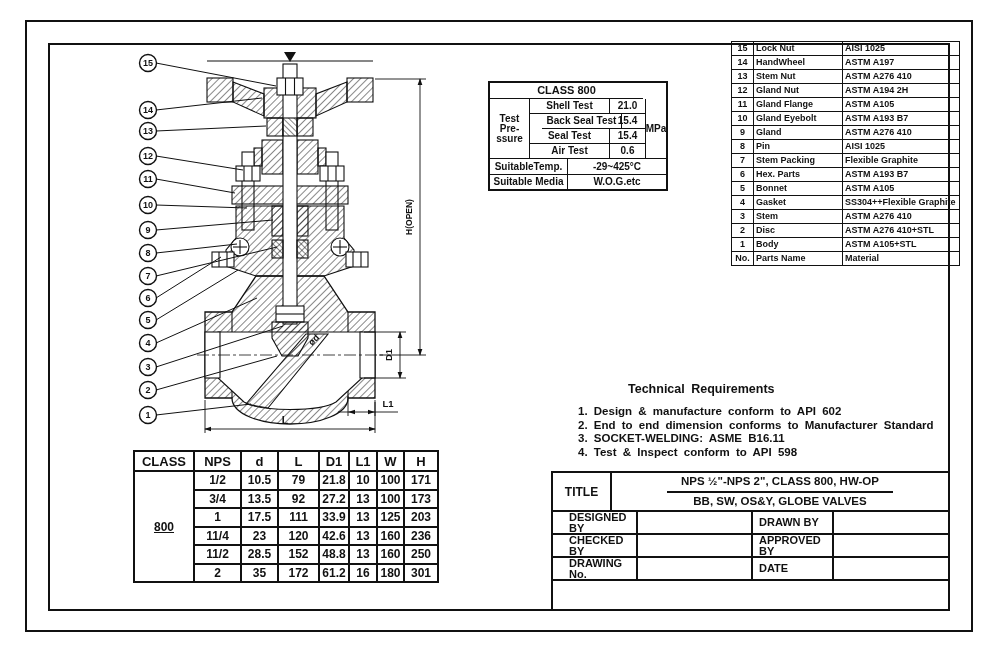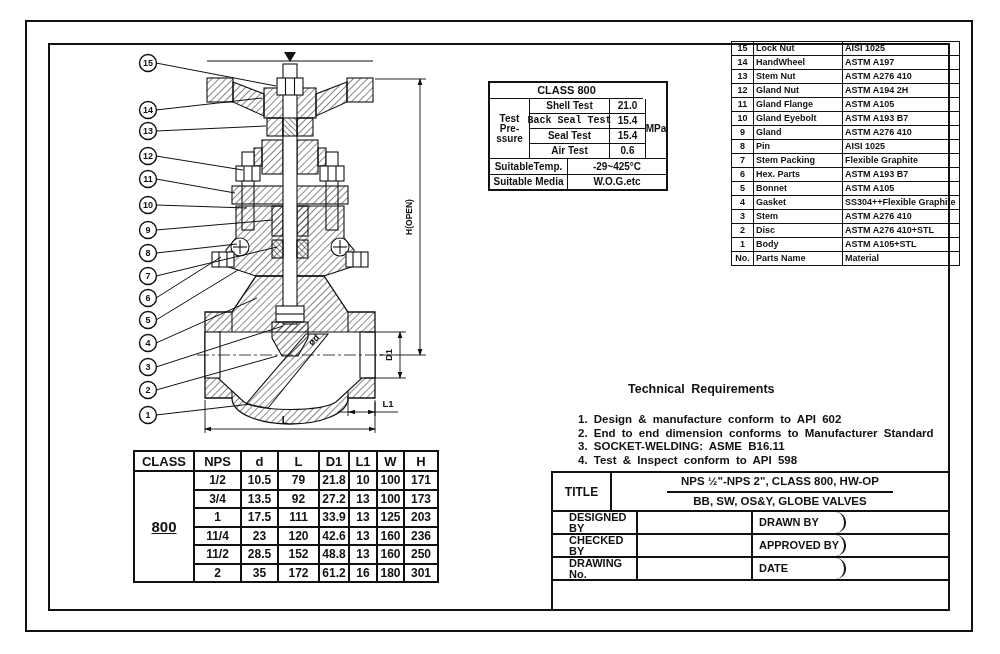--- a/index.html
+++ b/index.html
@@ -21,41 +21,41 @@
   .tt div{position:absolute;box-sizing:border-box;font:700 10px/1 "Liberation Sans",sans-serif;
           display:flex;align-items:center;justify-content:center;white-space:nowrap;}
   .bb{border-bottom:1.5px solid #111;} .br{border-right:1.5px solid #111;}
 
   
   .dims{position:absolute;left:133px;top:450px;border-collapse:collapse;table-layout:fixed;}
   .dims th,.dims td{border:2px solid #111;font:700 12px/1 "Liberation Sans",sans-serif;
                     text-align:center;padding:0;white-space:nowrap;}
   .dims th{height:18px;font-size:13px;margin-top:36px;}
   .dims td{height:16.5px;}
-  .dims td.big{font-size:15px;text-decoration:underline;}
+  .dims td.big{font-size:12px;text-decoration:underline;}
 
   
   .tech{position:absolute;left:578px;top:383px;width:380px;font:700 11.5px/13.8px "Liberation Sans",sans-serif;
         word-spacing:3px;white-space:nowrap;}
-  .tech .t{padding-left:50px;font-size:12.5px;margin-bottom:16px;}
+  .tech .t{padding-left:50px;font-size:12.5px;margin-bottom:8px;}
 
   
   .tb{position:absolute;left:551px;top:471px;width:399px;height:140px;border:2px solid #111;box-sizing:border-box;}
   .tb .row1{display:flex;height:37px;border-bottom:2px solid #111;}
   .tb .tlabel{width:57px;border-right:2px solid #111;display:flex;align-items:center;justify-content:center;
               font:700 12px/1 "Liberation Sans",sans-serif;}
   .tb .tmain{flex:1;display:flex;flex-direction:column;align-items:center;justify-content:center;
              font:700 11.5px/1 "Liberation Sans",sans-serif;}
   .tb .tmain .l1{border-bottom:2px solid #111;padding:0 14px 3px;}
   .tb .tmain .l2{padding-top:3px;}
   .tb .frow{display:flex;height:21px;border-bottom:2px solid #111;font:700 11px/1 "Liberation Sans",sans-serif;}
   .tb .frow div{display:flex;align-items:center;box-sizing:border-box;}
   .tb .fl1{width:85px;border-right:2px solid #111;padding-left:16px;}
   .tb .fv1{width:115px;border-right:2px solid #111;}
-  .tb .fl2{width:93px;border-right:2px solid #111;padding-left:6px;border-radius:10px;}
+  .tb .fl2{width:81px;border-right:2px solid #111;padding-left:6px;}
   .tb .fv2{flex:1;}
 
   
   svg text{font-family:"Liberation Sans",sans-serif;font-weight:700;fill:#111;stroke:none;}
 </style>
 </head>
 <body>
 
 <div class="page">
   <div class="b-outer"></div>
@@ -253,21 +253,21 @@
 
   <div class="tt">
     <div class="bb" style="left:0;top:0;width:153px;height:16px;font-size:11px;">CLASS 800</div>
     <div class="br bb" style="left:0;top:16px;width:40px;height:60px;flex-direction:column;">
       <span>Test</span>
       <span>Pre-</span>
       <span>ssure</span>
     </div>
     <div class="br bb" style="left:40px;top:16px;width:80px;height:15px;">Shell Test</div>
     <div class="br bb" style="left:120px;top:16px;width:36px;height:15px;">21.0</div>
-    <div class="br bb" style="left:40px;top:31px;width:80px;height:15px;font-family:Liberation Mono, monospace;">Back Seal Test</div>
+    <div class="br bb" style="left:52px;top:31px;width:80px;height:15px;">Back Seal Test</div>
     <div class="br bb" style="left:120px;top:31px;width:36px;height:15px;">15.4</div>
     <div class="br bb" style="left:40px;top:46px;width:80px;height:15px;">Seal Test</div>
     <div class="br bb" style="left:120px;top:46px;width:36px;height:15px;">15.4</div>
     <div class="br bb" style="left:40px;top:61px;width:80px;height:15px;">Air Test</div>
     <div class="br bb" style="left:120px;top:61px;width:36px;height:15px;text-align:center;">0.6</div>
     <div class="bb" style="left:156px;top:16px;width:20px;height:60px;">MPa</div>
     <div class="br bb" style="left:0;top:76px;width:78px;height:16px;">SuitableTemp.</div>
     <div class="bb" style="left:78px;top:76px;width:98px;height:16px;">-29~425°C</div>
     <div class="br" style="left:0;top:92px;width:78px;height:14px;">Suitable Media</div>
     <div style="left:78px;top:92px;width:98px;height:14px;">W.O.G.etc</div>

